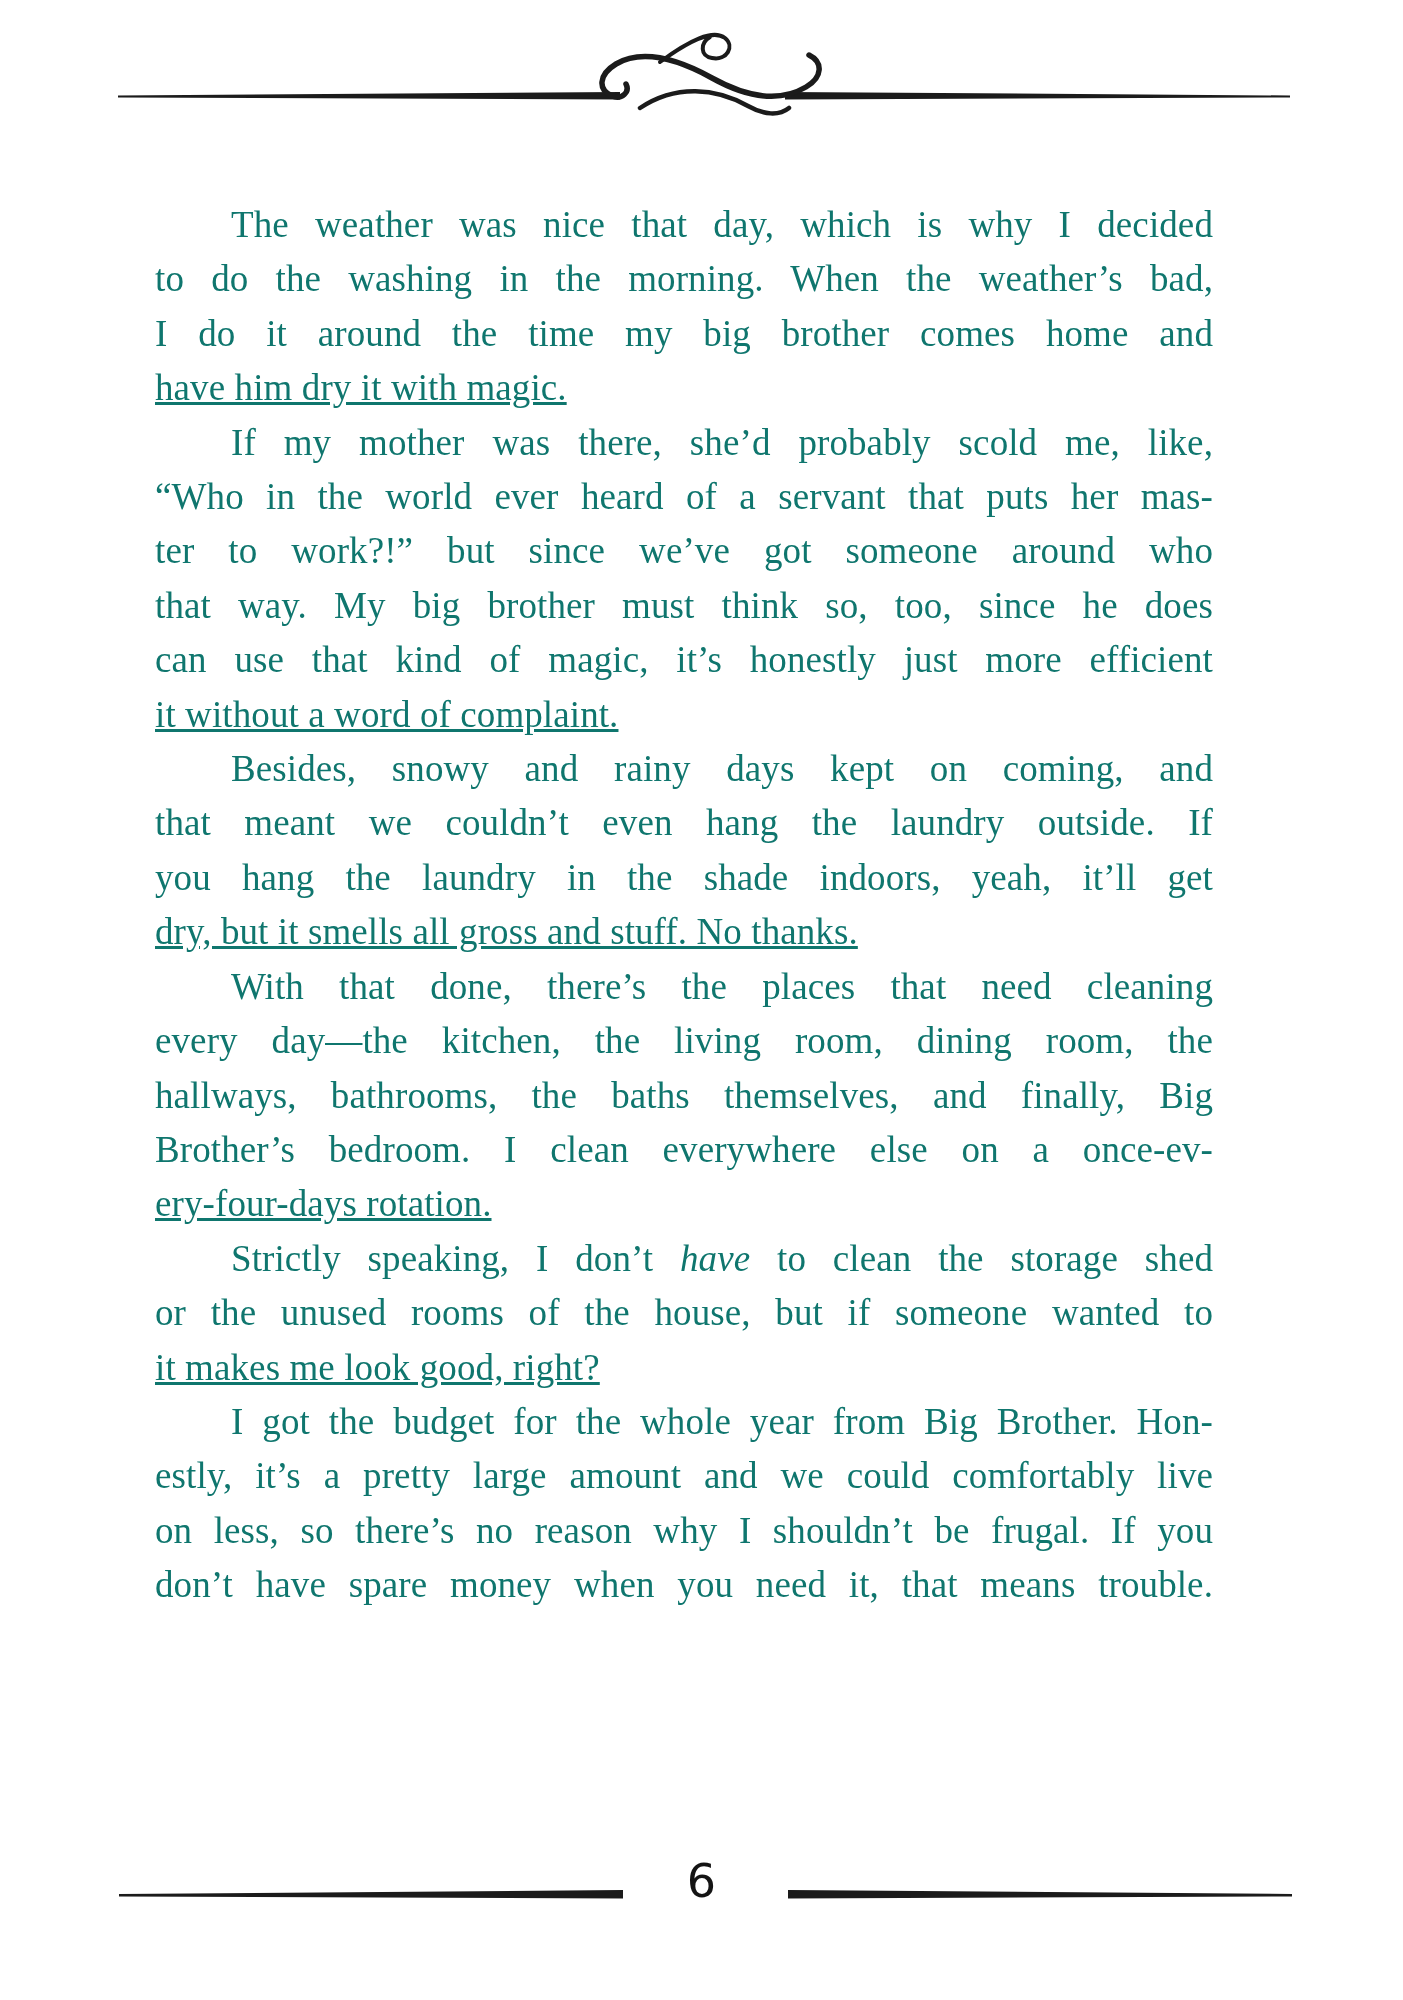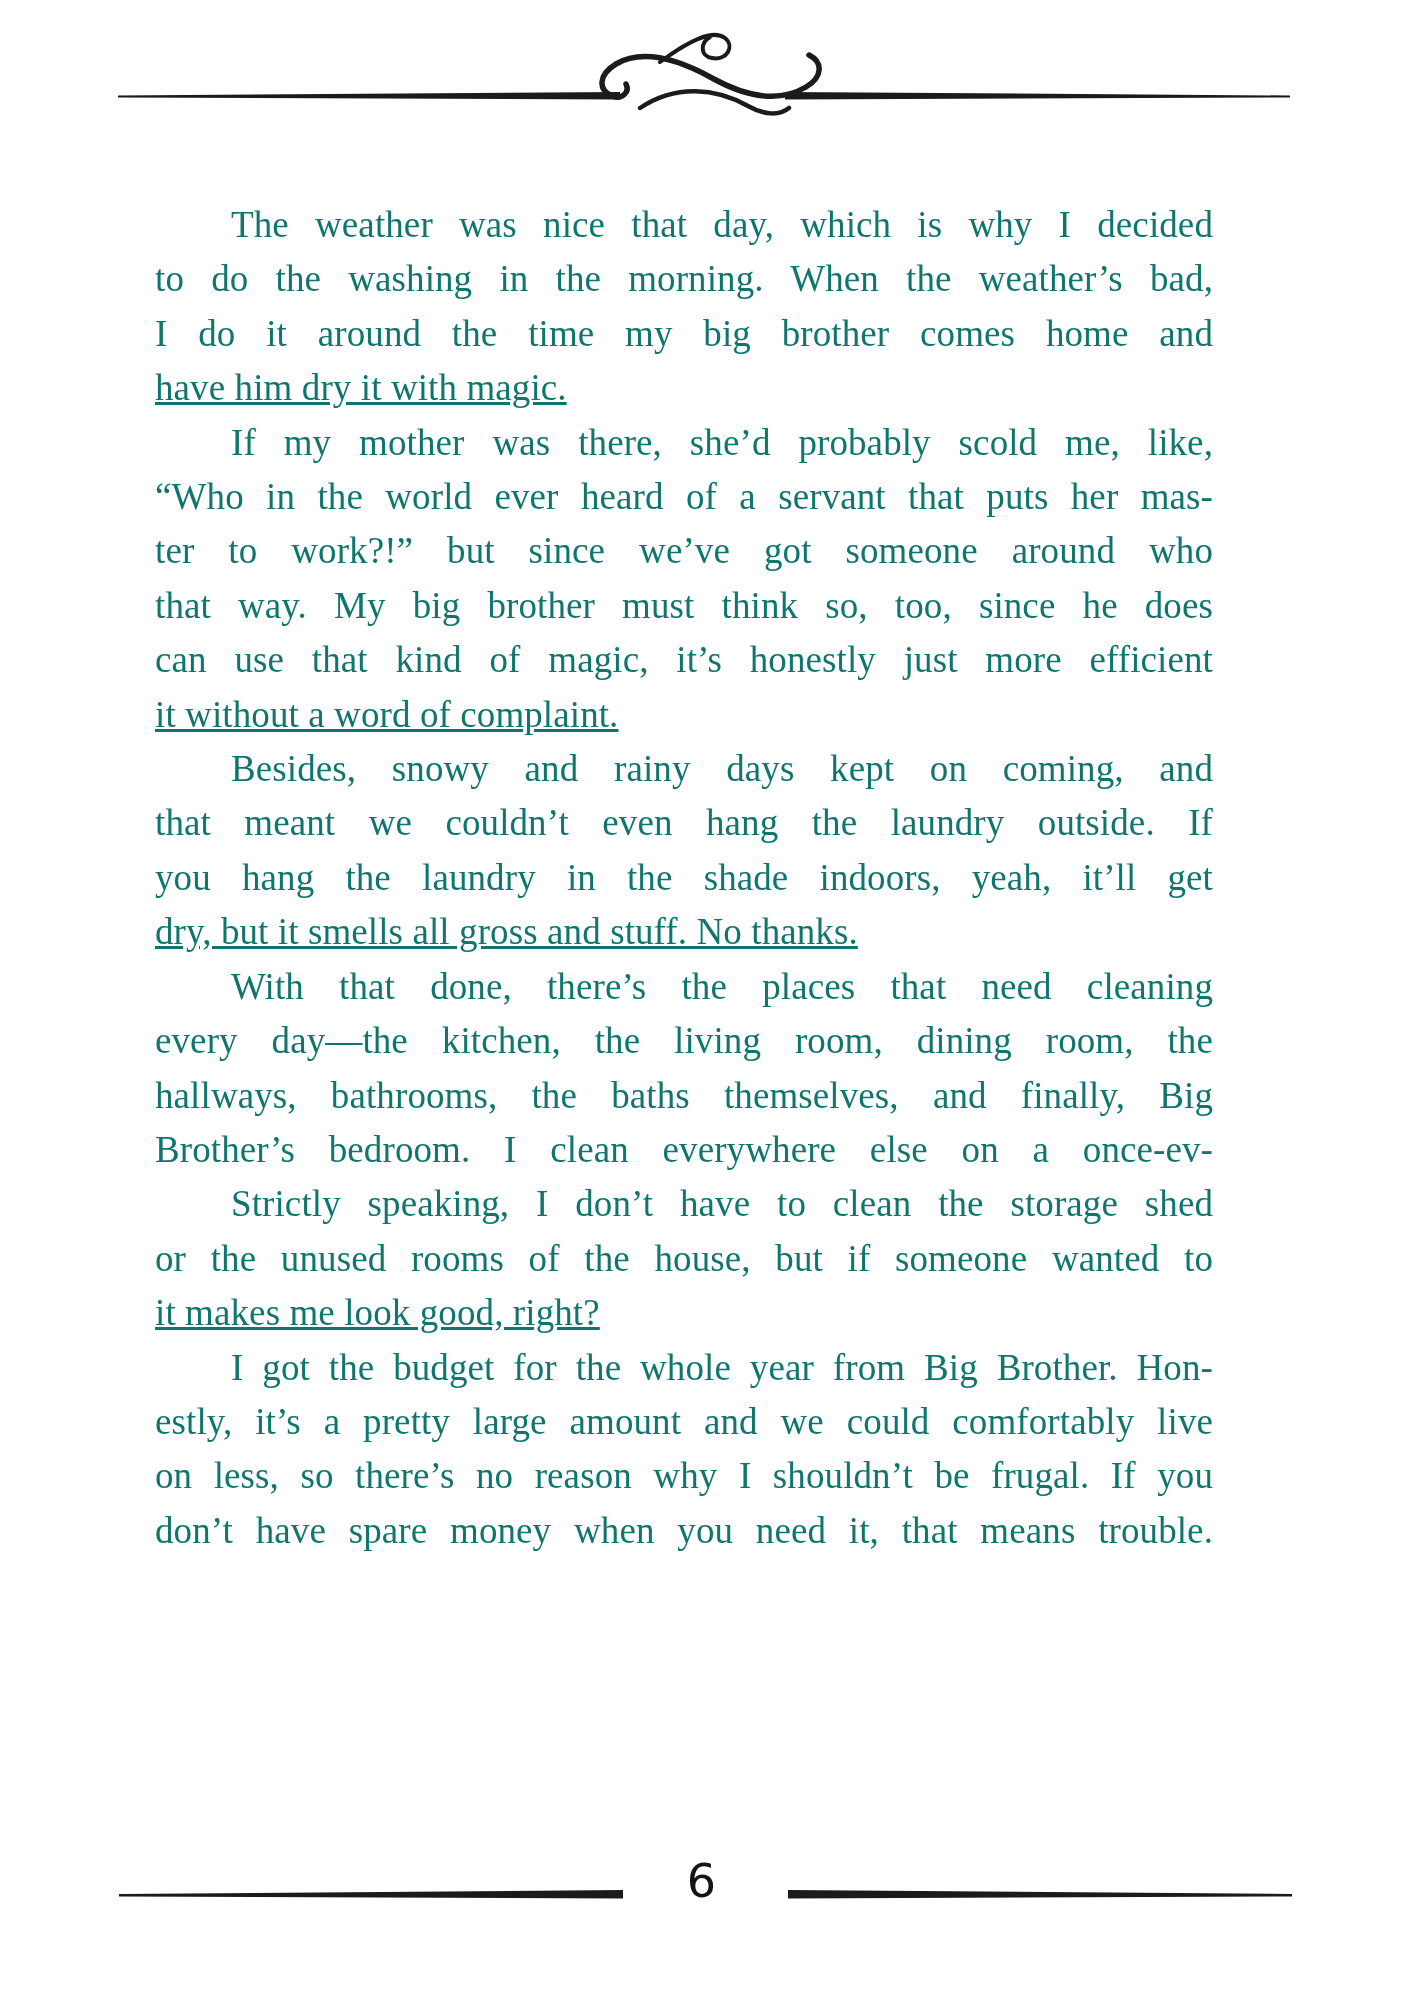--- a/index.html
+++ b/index.html
@@ -45,21 +45,21 @@
     text-align-last: justify;
     -moz-text-align-last: justify;
     white-space: normal;
   }
   .line.end {
     text-align-last: left;
     text-decoration: underline;
     -moz-text-align-last: left;
   }
   .line.first { text-indent: 76px; }
-  .italic { }
+  .italic { font-style: italic; }
 
   .page-number {
     position: absolute;
     left: 0;
     top: 1858px;
     width: 1403px;
     text-align: center;
     font-family: "DejaVu Sans", sans-serif;
     font-size: 46px;
     line-height: 46px;
@@ -104,20 +104,21 @@
       <div class="line">that meant we couldn’t even hang the laundry outside. If</div>
       <div class="line">you hang the laundry in the shade indoors, yeah, it’ll get</div>
       <div class="line end">dry, but it smells all gross and stuff. No thanks.</div>
     </div>
 
     <div class="para">
       <div class="line first">With that done, there’s the places that need cleaning</div>
       <div class="line">every day—the kitchen, the living room, dining room, the</div>
       <div class="line">hallways, bathrooms, the baths themselves, and finally, Big</div>
       <div class="line">Brother’s bedroom. I clean everywhere else on a once-ev-</div>
+      <div class="line end">ery-four-days rotation.</div>
     </div>
 
     <div class="para">
       <div class="line first"><span>Strictly speaking, I don’t </span><span class="italic">have</span><span> to clean the storage shed</span></div>
       <div class="line">or the unused rooms of the house, but if someone wanted to</div>
       <div class="line end">it makes me look good, right?</div>
     </div>
 
 
     <div class="para">

